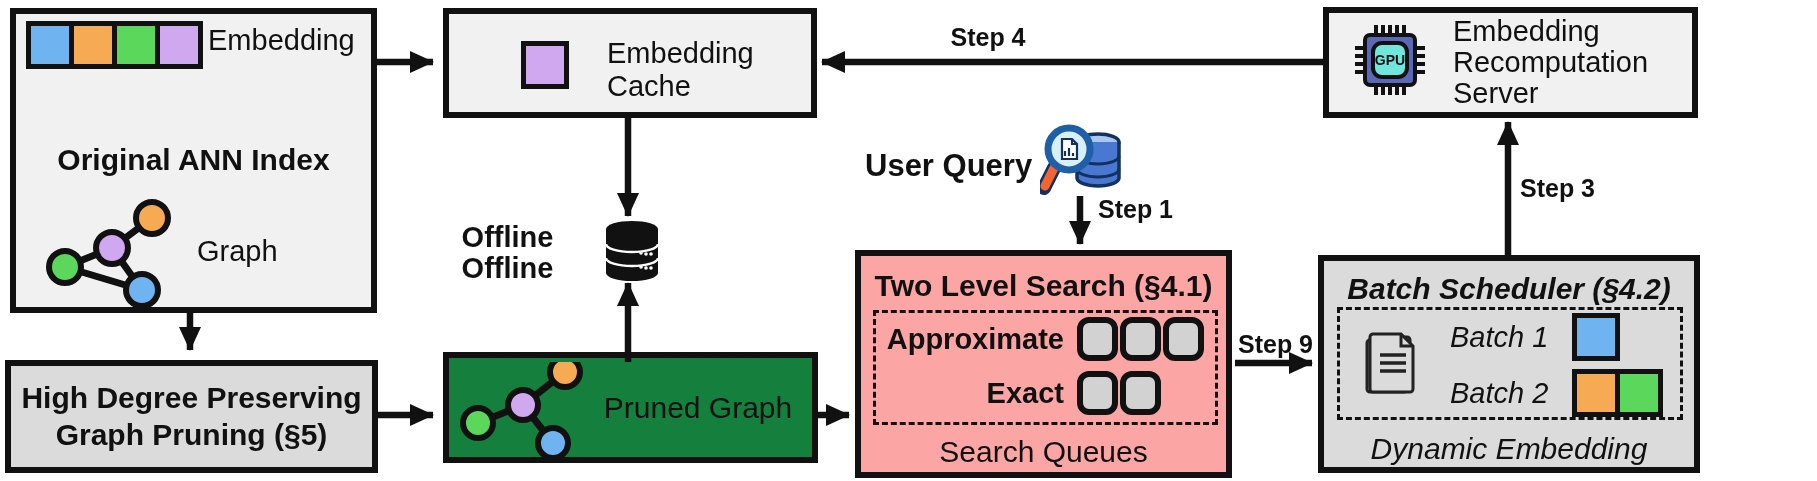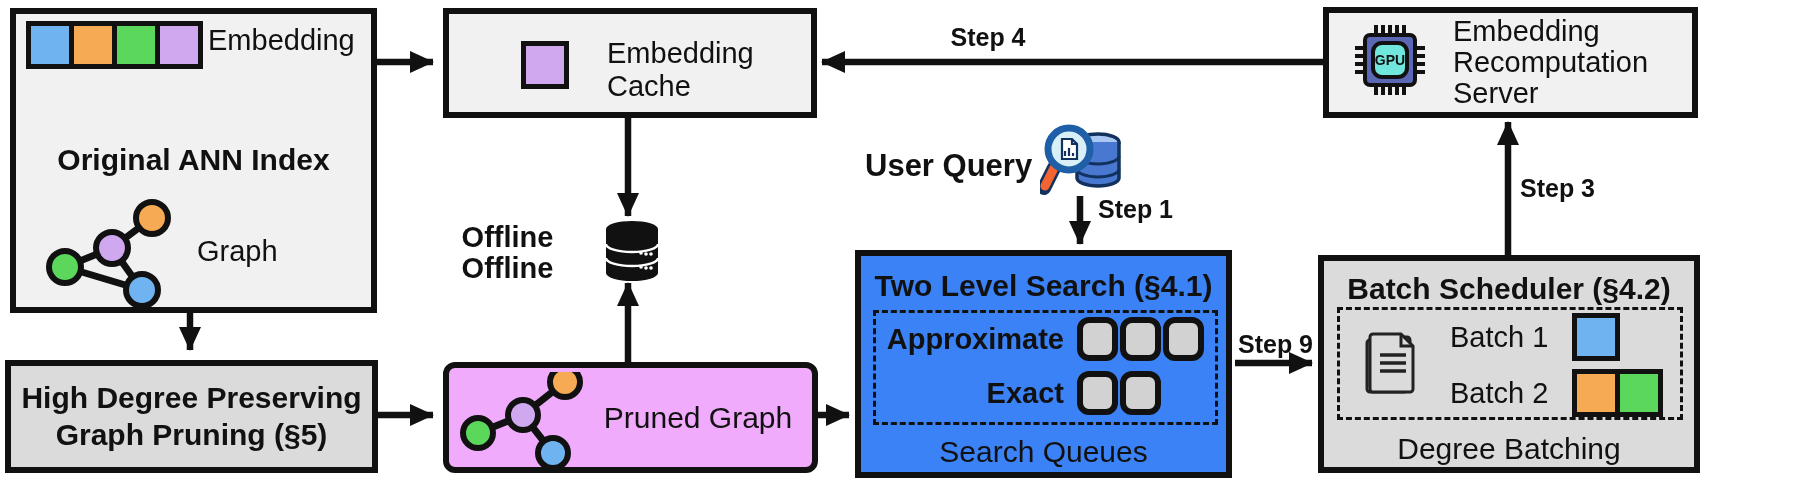--- a/index.html
+++ b/index.html
@@ -83,21 +83,21 @@
     </g>
   </svg>
 
   <div class="box" style="left: 5px; top: 360px; width: 373px; height: 113px; background: rgb(219, 219, 219);">
     <div class="abs ctr bold" style="top:13px;font-size:30px;line-height:37px;">
       <div>High Degree Preserving</div>
       <div>Graph Pruning (§5)</div>
     </div>
   </div>
 
-  <div class="box" style="left: 443px; top: 362px; width: 375px; height: 111px; background: #f0abfc; border-radius: 12px;">
+  <div class="box" style="left: 443px; top: 352px; width: 375px; height: 111px; background: #15803d;">
     <svg class="abs" style="left:7px;top:4px;" width="200" height="98" viewBox="0 0 200 98">
       <g stroke="#111" stroke-width="7">
         <line x1="22" y1="61" x2="67" y2="43"></line>
         <line x1="67" y1="43" x2="109" y2="10"></line>
         <line x1="67" y1="43" x2="97" y2="81"></line>
       </g>
       <g stroke="#111" stroke-width="6">
         <circle cx="109" cy="10" r="15" fill="#F6AA54"></circle>
         <circle cx="67" cy="43" r="15" fill="#CFA8F0"></circle>
         <circle cx="22" cy="61" r="15" fill="#5BD75B"></circle>
@@ -118,21 +118,21 @@
     <circle cx="29" cy="31" r="21" stroke="#1F5FA8" stroke-width="7" fill="#D9EFF8"></circle>
     <path d="M22,21 h10 l5,5 v15 h-15 z" fill="#fff" stroke="#12315E" stroke-width="2.2"></path>
     <path d="M32,21 v5 h5" fill="none" stroke="#12315E" stroke-width="2.2"></path>
     <g stroke="#12315E" stroke-width="2.2">
       <line x1="25" y1="38" x2="25" y2="33"></line>
         <line x1="29" y1="38" x2="29" y2="30"></line>
         <line x1="33" y1="38" x2="33" y2="35"></line>
     </g>
   </svg>
 
-  <div class="box" style="left: 855px; top: 250px; width: 377px; height: 228px; background: #3b82f6;">
+  <div class="box" style="left: 855px; top: 250px; width: 377px; height: 228px; background: #fca5a5;">
     <div class="abs ctr t30 bold" style="top:14px;">Two Level Search (§4.1)</div>
     <div class="dashed" style="left:12px;top:54px;width:345px;height:115px;">
       <div class="qrow" style="left:2px;top:4px;">
         <div class="qlabel">Approximate</div>
         <div class="slots">
           <div class="slot" style="background: rgb(210, 210, 210);"></div>
           <div class="slot" style="background: rgb(210, 210, 210);"></div>
           <div class="slot" style="background: rgb(210, 210, 210);"></div>
         </div>
       </div>
@@ -140,21 +140,21 @@
         <div class="qlabel">Exact</div>
         <div class="slots">
           <div class="slot" style="background: rgb(210, 210, 210);"></div>
           <div class="slot" style="background: rgb(210, 210, 210);"></div>
         </div>
       </div>
     </div>
     <div class="abs ctr t30" style="top:180px;">Search Queues</div>
   </div>
 
-  <div class="box" style="left: 1318px; top: 255px; width: 382px; height: 218px; background: rgb(219, 219, 219);">
+  <div class="box" style="left: 1318px; top: 255px; width: 382px; height: 218px; background: rgb(219, 219, 219); font-style: italic;">
     <div class="abs ctr t30 bold" style="top:12px;">Batch Scheduler (§4.2)</div>
     <div class="dashed" style="left:13px;top:46px;width:346px;height:113px;">
       <svg class="abs" style="left:19px;top:18px;" width="62" height="70" viewBox="0 0 62 70">
         <rect x="8" y="12" width="40" height="52" rx="3" fill="none" stroke="#222" stroke-width="3"></rect>
         <rect x="11" y="9" width="40" height="52" rx="3" stroke="#222" stroke-width="3" fill="#DBDBDB"></rect>
         <path d="M14,6 h28 l12,12 v43 a3,3 0 0 1 -3,3 h-37 a3,3 0 0 1 -3,-3 v-52 a3,3 0 0 1 3,-3 z" stroke="#222" stroke-width="3" fill="#DBDBDB"></path>
         <path d="M42,6 v12 h12" fill="none" stroke="#222" stroke-width="3"></path>
         <g stroke="#222" stroke-width="3.5">
           <line x1="21" y1="27" x2="47" y2="27"></line>
           <line x1="21" y1="35" x2="47" y2="35"></line>
@@ -164,21 +164,21 @@
       <div class="blabel" style="left:110px;top:12px;width:116px;">Batch 1</div>
       <div class="bunit" style="left:232px;top:3px;">
         <div class="sq" style="background: rgb(111, 179, 241);"></div>
       </div>
       <div class="blabel" style="left:110px;top:68px;width:116px;">Batch 2</div>
       <div class="bunit" style="left:232px;top:59px;">
         <div class="sq" style="background: rgb(246, 170, 84);"></div>
         <div class="sq" style="background: rgb(91, 215, 91);"></div>
       </div>
     </div>
-    <div class="abs ctr t30" style="top:172px;">Degree Batching</div>
+    <div class="abs ctr t30" style="top:172px;">Dynamic Embedding</div>
   </div>
 
   <div class="box" style="left: 1323px; top: 7px; width: 375px; height: 111px; background: rgb(241, 241, 241);">
     <svg class="abs" style="left:23px;top:9px;" width="76" height="76" viewBox="0 0 76 76">
       <g stroke="#111" stroke-width="4">
         <line x1="24" y1="3" x2="24" y2="13"></line>
           <line x1="31" y1="3" x2="31" y2="13"></line>
           <line x1="38" y1="3" x2="38" y2="13"></line>
           <line x1="45" y1="3" x2="45" y2="13"></line>
           <line x1="52" y1="3" x2="52" y2="13"></line>

